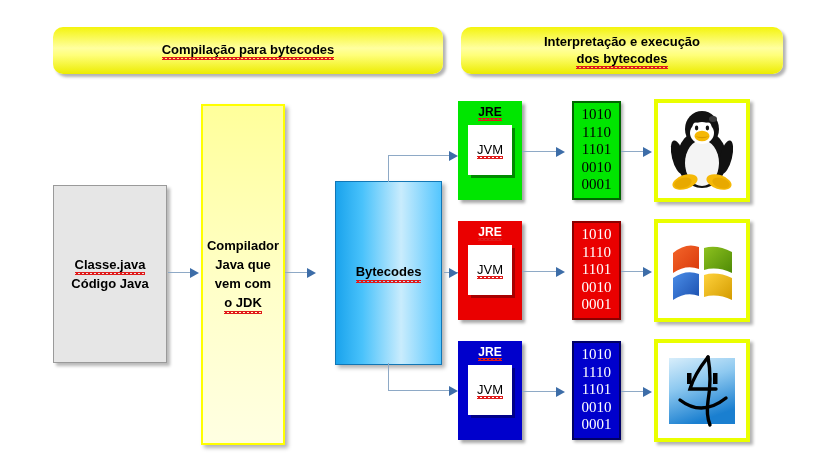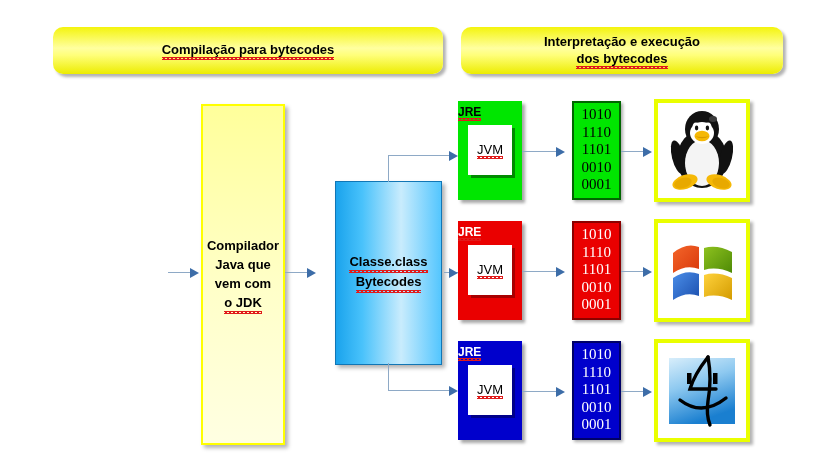--- a/index.html
+++ b/index.html
@@ -68,21 +68,21 @@
     flex-direction:column;
   }
 
   
   .jre{
     box-shadow:3px 3px 3px rgba(0,0,0,.35);
     position:absolute;
   }
   .jre-label{
     position:absolute;left:0;right:0;top:4px;
-    text-align:left;font-weight:bold;font-size:12px;
+    text-align:center;font-weight:bold;font-size:12px;
   }
   .jvm{
     position:absolute;
     background:#ffffff;
     display:flex;align-items:center;justify-content:center;
     font-weight:normal;font-size:13px;color:#000;
   }
 
   
   .bytes{
@@ -123,36 +123,39 @@
 
   <div class="abs ctr banner" style="left:53px;top:27px;width:390px;height:47px;">
     <span class="sq">Compilação para bytecodes</span>
   </div>
 
   <div class="abs ctr banner" style="left:461px;top:27px;width:322px;height:47px;">
     <span>Interpretação e execução</span>
     <span class="sq">dos bytecodes</span>
   </div>
 
+  <div class="abs ctr greybox" style="left:53px;top:185px;width:112px;height:176px;">
+    <span class="sq">Classe.java</span>
+    <span>Código Java</span>
+  </div>
 
   <div class="hline" style="left:168px;top:272px;width:22px;"></div>
   <div class="arrowhead" style="left:190px;top:268px;"></div>
 
   <div class="abs ctr compilerbox" style="left:201px;top:104px;width:80px;height:337px;">
     <span>Compilador</span>
     <span>Java que</span>
     <span>vem com</span>
     <span class="sq">o JDK</span>
   </div>
 
   <div class="hline" style="left:285px;top:272px;width:22px;"></div>
   <div class="arrowhead" style="left:307px;top:268px;"></div>
 
   <div class="abs ctr bluebox" style="left:335px;top:181px;width:105px;height:182px;">
-    <span class="sq">Classe.class</span>
     <span class="sq">Bytecodes</span>
   </div>
 
   <div class="vline" style="left:388px;top:155px;height:27px;"></div>
   <div class="hline" style="left:388px;top:155px;width:63px;"></div>
   <div class="arrowhead" style="left:449px;top:151px;"></div>
 
   <div class="vline" style="left:388px;top:363px;height:28px;"></div>
   <div class="hline" style="left:388px;top:390px;width:63px;"></div>
   <div class="arrowhead" style="left:449px;top:386px;"></div>

